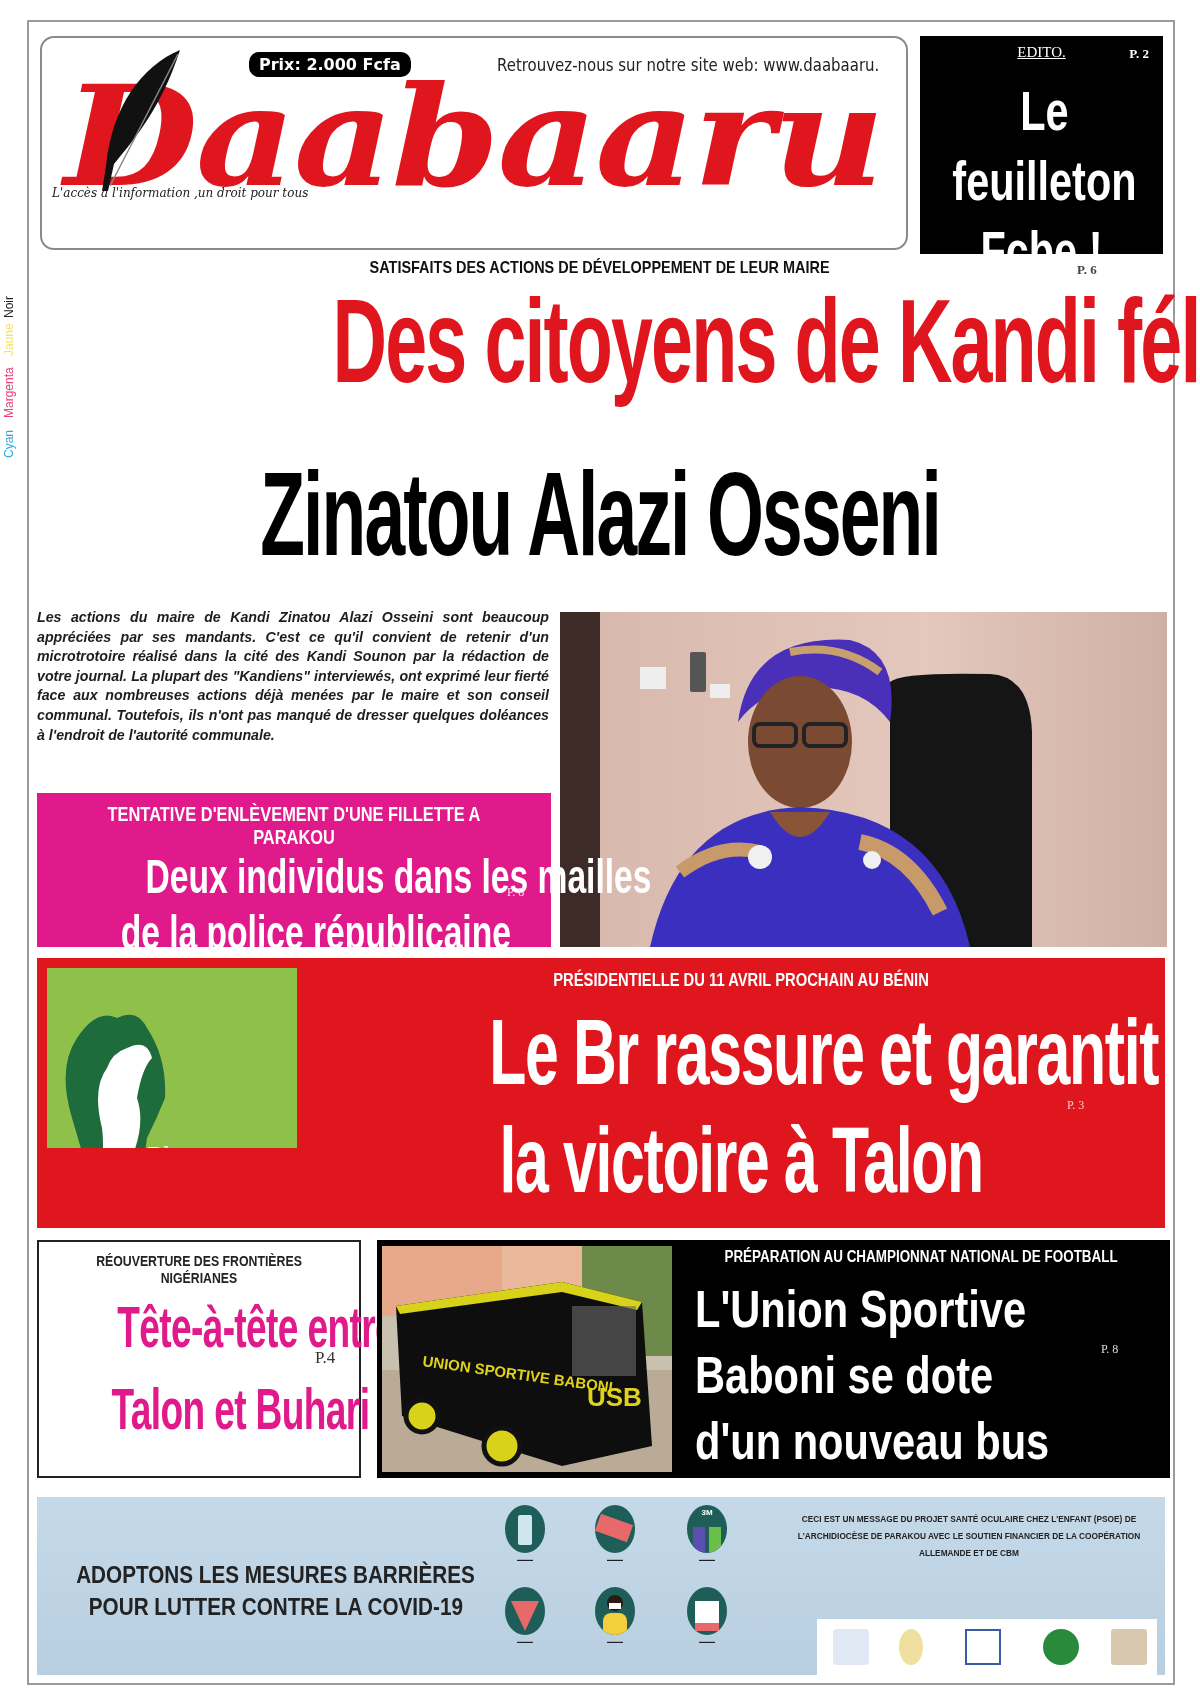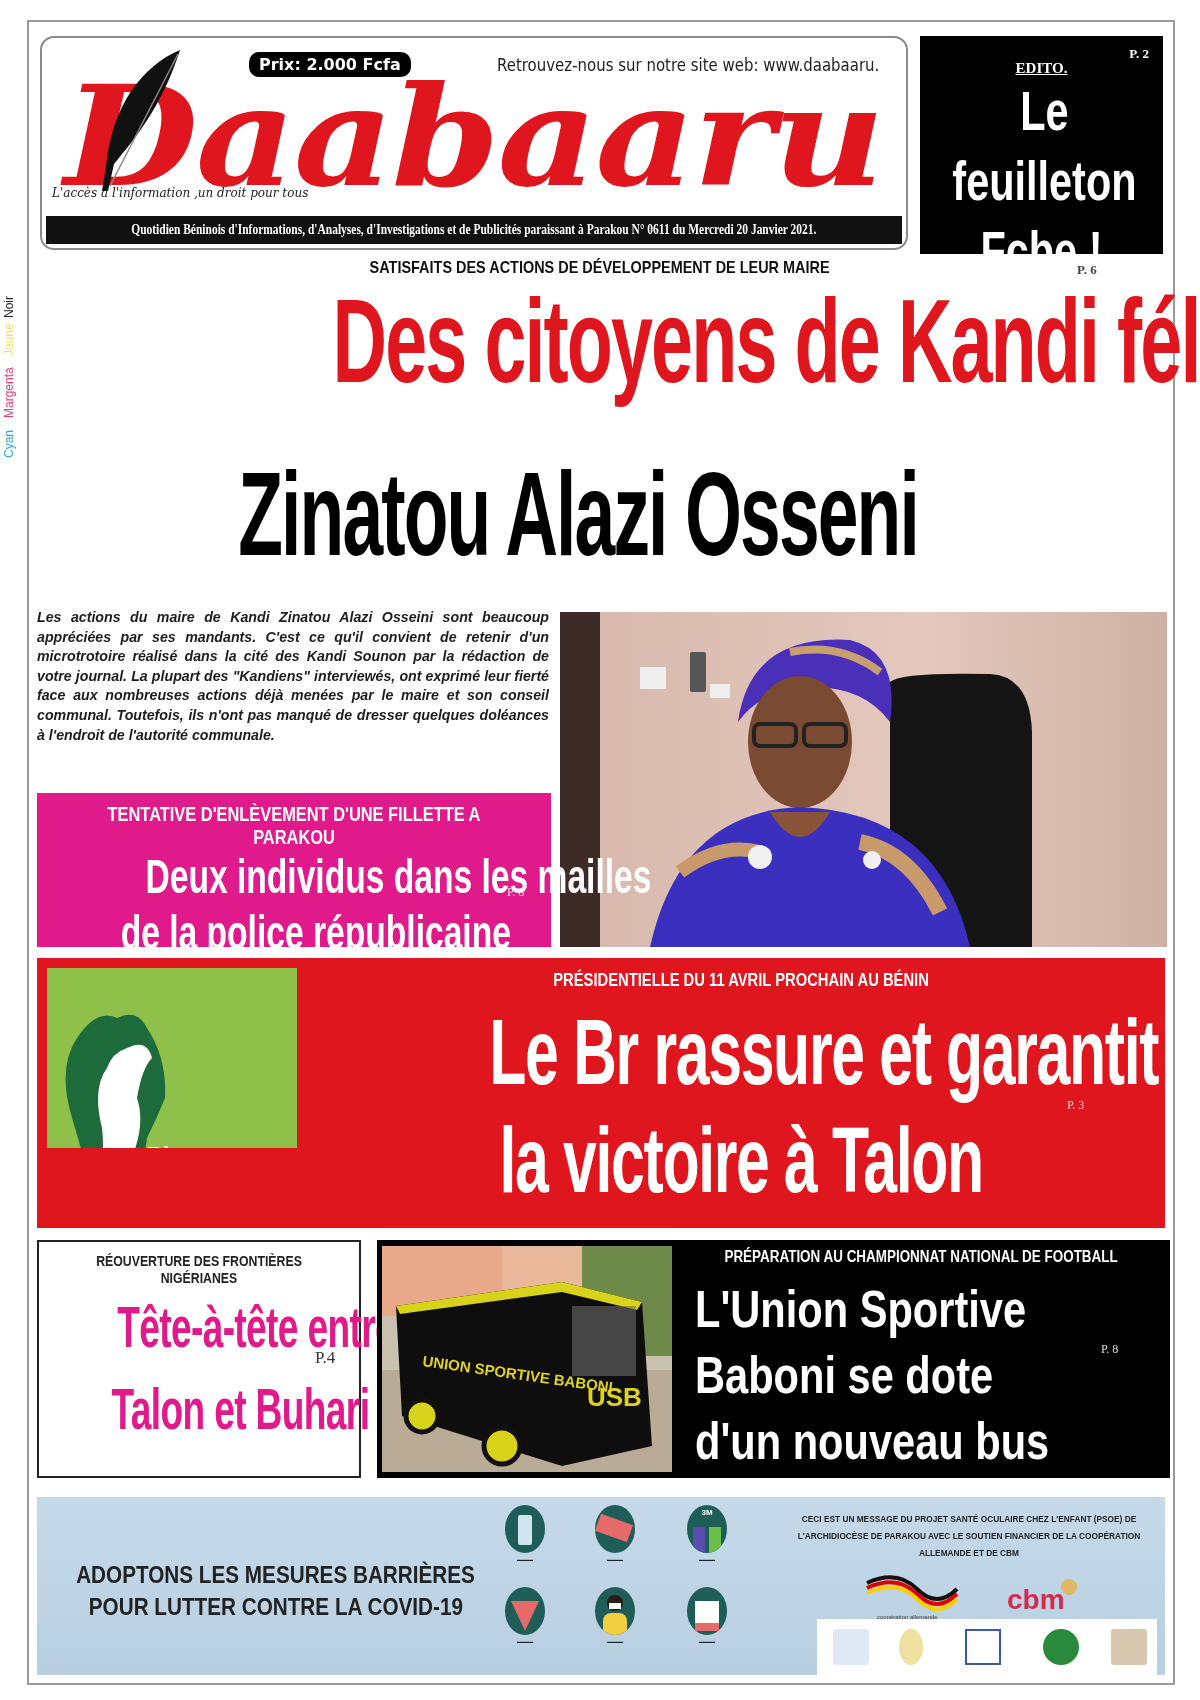--- a/index.html
+++ b/index.html
@@ -16,32 +16,32 @@
   .price { position: absolute; left: 207px; top: 14px; background: #000; color: #fff; border-radius: 10px; padding: 3px 10px; font-weight: bold; font-size: 16px; font-family: "DejaVu Sans", sans-serif; }
   .website { position: absolute; left: 455px; top: 17px; font-size: 17px; color: #222; font-family: "DejaVu Sans", sans-serif; transform: scaleX(0.88); transform-origin: left; white-space: nowrap; }
   .logo-text { position: absolute; left: 22px; top: 30px; font-family: "DejaVu Serif", serif; font-style: italic; font-weight: bold; font-size: 138px; color: #e0161e; letter-spacing: -2px; line-height: 1; transform: scaleX(1.12); transform-origin: left; white-space: nowrap; }
   .feather { position: absolute; left: 40px; top: 8px; width: 110px; height: 150px; }
   .tagline { position: absolute; left: 10px; top: 148px; font-family: "DejaVu Serif", serif; font-style: italic; font-size: 12px; color: #222; }
   .subline { position: absolute; left: 4px; bottom: 4px; width: 856px; height: 28px; background: #111; color: #fff; font-family: "Liberation Serif", serif; font-weight: bold; font-size: 14px; line-height: 28px; text-align: center; white-space: nowrap; overflow: hidden; transform-origin: center; }
   .subline span { display: inline-block; transform: scaleX(0.82); }
 
   
   .edito { position: absolute; left: 920px; top: 36px; width: 243px; height: 218px; background: #000; color: #fff; text-align: center; }
-  .edito .kicker { position: absolute; left: 0; right: 0; top: 24px; font-family: "Liberation Serif", serif; font-weight: bold; font-size: 15px; text-decoration: underline; text-align: center; }
+  .edito .kicker { position: absolute; left: 0; right: 0; top: 8px; font-family: "Liberation Serif", serif; font-weight: normal; font-size: 15px; text-decoration: underline; text-align: center; }
   .edito .pg { position: absolute; right: 14px; top: 10px; font-family: "Liberation Serif", serif; font-size: 13px; font-weight: bold; }
   .edito .title { position: absolute; left: 0; right: 0; top: 40px; font-family: "Liberation Sans Narrow", "Liberation Sans", sans-serif; font-weight: bold; font-size: 56px; line-height: 1.25; }
   .edito .title span { display: inline-block; transform: scaleX(0.74); }
 
   
   .lead-kicker { position: absolute; left: 0; right: 0; top: 258px; text-align: center; font-weight: bold; font-size: 17px; text-decoration: underline; color: #111; }
   .lead-kicker span { display: inline-block; transform: scaleX(0.85); }
   .lead-pg { position: absolute; left: 1077px; top: 262px; font-family: "Liberation Serif", serif; font-size: 13px; font-weight: bold; color: #444; }
   .lead-title { position: absolute; left: 30px; width: 1140px; top: 282px; text-align: center; font-weight: bold; font-size: 118px; color: #e0161e; line-height: 1; white-space: nowrap; letter-spacing: -3px; }
   .lead-title span { display: inline-block; transform: scaleX(0.64); transform-origin: center; }
-  .lead-name { position: absolute; left: 30px; width: 1140px; top: 455px; font-weight: bold; font-size: 118px; color: #000; line-height: 1; white-space: nowrap; letter-spacing: -3px; }
+  .lead-name { position: absolute; left: 30px; width: 1140px; top: 455px; text-align: center; font-weight: bold; font-size: 118px; color: #000; line-height: 1; white-space: nowrap; letter-spacing: -3px; }
   .lead-name span { display: inline-block; transform: scaleX(0.62); transform-origin: center; }
 
   .lead-body { position: absolute; left: 37px; top: 608px; width: 512px; font-family: "Liberation Sans", sans-serif; font-style: italic; font-weight: bold; font-size: 14.2px; line-height: 19.6px; text-align: justify; color: #1d1d1d; }
 
   .photo { position: absolute; left: 560px; top: 612px; width: 607px; height: 335px; overflow: hidden; background: linear-gradient(90deg, #3b2a26 0 20px, #d8b8ac 20px, #e4c8bd 60%, #cfb0a4 100%); }
 
   
   .pink { position: absolute; left: 37px; top: 793px; width: 514px; height: 154px; background: #e01a8a; text-align: center; color: #fff; }
   .pink .kicker { margin-top: 10px; font-weight: bold; font-size: 20px; text-decoration: underline; }
   .pink .kicker span { display: inline-block; transform: scaleX(0.82); }
@@ -103,21 +103,20 @@
 
 <div class="masthead">
   <div class="logo-text">Daabaaru</div>
   <svg class="feather" viewBox="0 0 110 150">
     <path d="M98 4 C60 20 30 60 24 120 L20 145 L26 145 L32 118 C55 90 80 60 98 4 Z" fill="#111"></path>
     <path d="M96 8 L28 140" stroke="#888" stroke-width="1.5"></path>
   </svg>
   <div class="price">Prix: 2.000 Fcfa</div>
   <div class="website">Retrouvez-nous sur notre site web: www.daabaaru.</div>
   <div class="tagline">L'accès à l'information ,un droit pour tous</div>
-  <div class="subline"><span>Quotidien Béninois d'Informations, d'Analyses, d'Investigations et de Publicités paraissant à Parakou N° 0611 du Mercredi 20 Janvier 2021.</span></div>
 </div>
 
 <div class="edito">
   <div class="kicker">EDITO.</div>
   <div class="pg">P. 2</div>
   <div class="title">
     <span>Le feuilleton</span><br><span>Fcbe !</span>
   </div>
 </div>
 
@@ -232,30 +231,20 @@
       </div>
     <div class="ic" style="left:182px;top:82px">
         <div class="circ">
           <div style="position:absolute;left:8px;top:14px;width:24px;height:22px;background:#fff"></div>
           <div style="position:absolute;left:8px;top:36px;width:24px;height:8px;background:#e66a6a"></div>
         </div>
         <div class="cap">▬▬▬▬</div>
       </div>
   </div>
   <div class="msg">CECI EST UN MESSAGE DU PROJET SANTÉ OCULAIRE CHEZ L'ENFANT (PSOE) DE L'ARCHIDIOCÈSE DE PARAKOU AVEC LE SOUTIEN FINANCIER DE LA COOPÉRATION ALLEMANDE ET DE CBM</div>
-  <div class="logos-top">
-    <svg width="280" height="56" viewBox="0 0 280 56">
-      <path d="M10 14 Q40 0 60 20 Q80 40 100 20" stroke="#111" stroke-width="4" fill="none"></path>
-      <path d="M10 19 Q40 5 60 25 Q80 45 100 25" stroke="#dd0000" stroke-width="4" fill="none"></path>
-      <path d="M10 24 Q40 10 60 30 Q80 50 100 30" stroke="#ffce00" stroke-width="4" fill="none"></path>
-      <text x="20" y="50" font-size="6" fill="#333" font-family="Liberation Sans, sans-serif">coopération allemande</text>
-      <text x="150" y="40" font-size="28" font-weight="bold" fill="#d42a4c" font-family="Liberation Sans, sans-serif">cbm</text>
-      <circle cx="212" cy="18" r="8" fill="#e8b04a" opacity="0.8"></circle>
-    </svg>
-  </div>
   <div class="logos-row">
     <div class="lg" style="left:16px;background:#dfe8f3;border-radius:4px"></div>
     <div class="lg" style="left:82px;width:24px;background:#efe0a0;border-radius:50%"></div>
     <div class="lg" style="left:148px;border:2px solid #3a5aa8;background:#fff"></div>
     <div class="lg" style="left:226px;background:#2a8a3c;border-radius:50%"></div>
     <div class="lg" style="left:294px;background:#d8c8b0;border-radius:3px"></div>
   </div>
 </div>
 
 </body></html>

